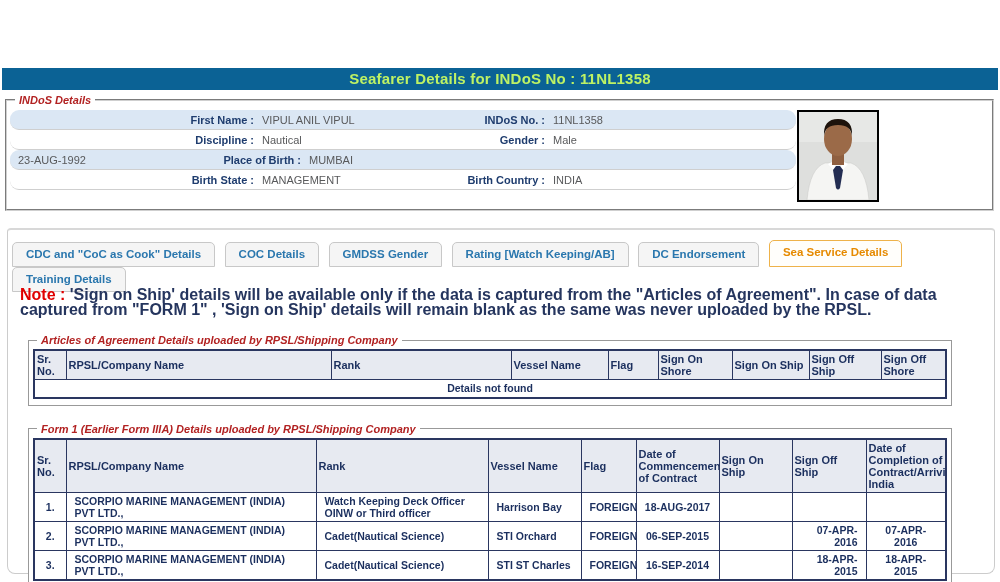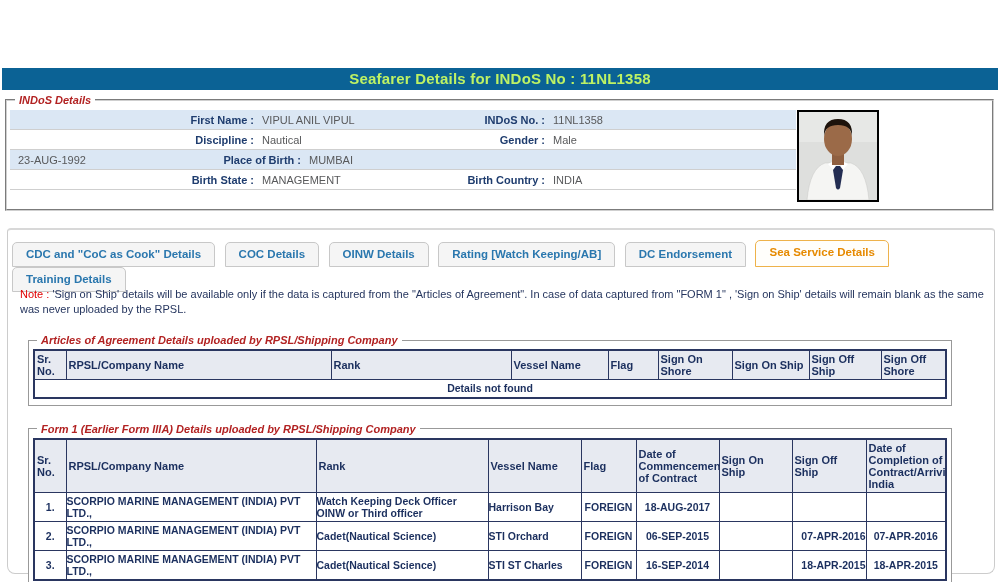--- a/index.html
+++ b/index.html
@@ -10,21 +10,21 @@
   .titlebar { position:absolute; left:2px; top:68px; width:996px; height:22px;
     background:#0b6295; color:#bef264; font-weight:bold; font-size:15px;
     text-align:center; line-height:22px; letter-spacing:.2px; }
 
   
   fieldset.indos { position:absolute; left:5px; top:94px; width:989px; height:117px;
     border:2px groove #cfcfcf; background:#fff; }
   fieldset.indos legend, fieldset.tblfs legend {
     color:#b22222; font-weight:bold; font-size:11px; padding:0 4px; margin-left:8px;font-style:italic; }
   .rows { margin:4px 0 0 3px; width:786px; }
-  .frow { display:flex; height:20px; line-height:20px; border-bottom:1px solid #cfcfcf; font-size:11px; }
+  .frow { display:flex; height:20px; line-height:20px; border-bottom:1px solid #cfcfcf; font-size:11px;border-radius:9px; }
   .frow.stripe { background:#dbe7f4; }
   .flabel { width:244px; text-align:right; font-weight:bold; color:#1e3c6e; }
   .fvalue { width:196px; padding-left:8px; color:#58595b; }
   .flabel2 { width:95px; text-align:right; font-weight:bold; color:#1e3c6e; }
   .fvalue2 { flex:1; padding-left:8px; color:#58595b; }
 
   .photo { position:absolute; left:797px; top:110px; width:82px; height:92px;
     border:2px solid #000; background:#dfdfdd; }
   .photo svg { display:block; width:100%; height:100%; }
 
@@ -32,34 +32,34 @@
   .tabpanel { position:absolute; left:7px; top:228px; width:988px; height:346px;
     border:1px solid #cccccc; border-top:2px solid #d8d8d8;
     border-radius:4px 4px 8px 8px; background:#fff; }
 
   .tabstrip { padding:10px 0 0 4px; height:37px; }
   .tab { display:inline-block; margin-right:5px; padding:5px 13px 6px 13px;
     border:1px solid #c8c8c8; border-radius:5px 5px 0 0; background:#f5f5f5;
     color:#2a77ae; font-weight:bold; font-size:11.5px; cursor:pointer; vertical-align:bottom; }
   .tab.active { background:#fffefb; border-color:#eeb24a; color:#e68a00; padding-bottom:8px; }
 
-  .note { margin:20px 10px 2px 12px; font-size:11px; font-weight:normal;
+  .note { margin:20px 10px 2px 12px; font-size:16px; font-weight:bold;
     color:#25355e; line-height:15px; }
   .note .note-prefix { color:#e00000; }
 
   
   fieldset.tblfs { margin:17px 0 0 20px; width:922px; border:1px solid #999; padding:3px 4px 6px 4px; background:#fff; }
   fieldset.tblfs legend { margin-left:4px; }
   table.dgtable { border-collapse:collapse; table-layout:fixed; width:912px;
     border:2px solid #2a3660; }
   table.dgtable th, table.dgtable td { border:1px solid #2a3660; overflow:hidden; }
   table.dgtable th { background:#e7eaf1; color:#1b2f5e; font-size:11px; line-height:12px;
     font-weight:bold; text-align:left; padding:2px 2px; }
   table.dgtable td { font-size:10.5px; line-height:12px; font-weight:bold; color:#1b2f5e;
-    padding:2px 0; background:#fff;margin-left:20px; }
+    padding:2px 8px; background:#fff;margin-left:20px; }
   .empty-row td { color:#cc0000; text-align:center; font-size:11px; height:18px; }
   td.c-center { text-align:center; }
   td.c-right { text-align:right; }
   #t1 th { height:22px; }
   #t2 th { height:50px; }
   .r-tall td { height:26px; }
   .r-std td { height:20px; }
 </style>
 </head>
 <body>
@@ -108,21 +108,21 @@
       <path d="M25,24 Q24,7 39,7 Q54,7 53,24 Q52,13 39,13 Q26,13 25,24 Z" fill="#1d130c"></path>
       <path d="M37,54 L34,58 L37,76 Q39,79 41,76 L44,58 L41,54 Z" fill="#232d52"></path>
     </svg>
   </div>
 
   <div class="tabpanel">
 
     <div class="tabstrip">
       <span class="tab">CDC and "CoC as Cook" Details</span>
       <span class="tab">COC Details</span>
-      <span class="tab">OINW Details</span>
+      <span class="tab">GMDSS Gender</span>
       <span class="tab">Rating [Watch Keeping/AB]</span>
       <span class="tab">DC Endorsement</span>
       <span class="tab active">Sea Service Details</span>
       <span class="tab">Training Details</span>
     </div>
 
     <div class="note">
       <span class="note-prefix">Note :</span><span> 'Sign on Ship' details will be available only if the data is captured from the "Articles of Agreement". In case of data captured from "FORM 1" , 'Sign on Ship' details will remain blank as the same was never uploaded by the RPSL.</span>
     </div>
 

